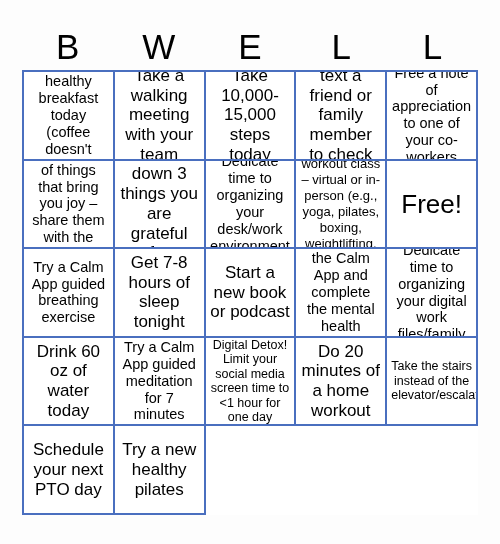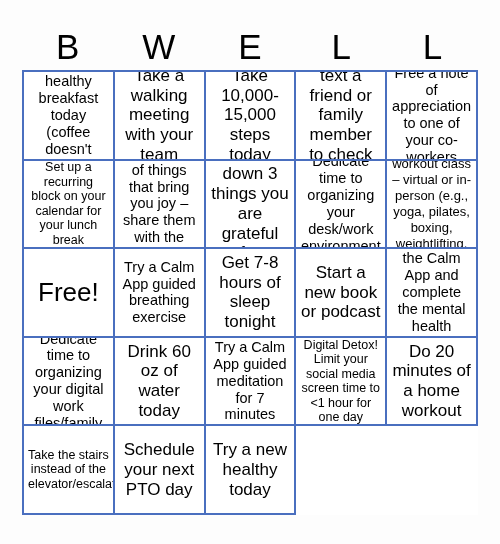--- a/index.html
+++ b/index.html
@@ -98,23 +98,20 @@
       </div>
       <div class="cell sz-lg">
         <span class="cell-text">Take 10,000-15,000 steps today</span>
       </div>
       <div class="cell sz-lg">
         <span class="cell-text">Call or text a friend or family member to check in</span>
       </div>
       <div class="cell sz-md">
         <span class="cell-text">Free a note of appreciation to one of your co-workers</span>
       </div>
-      <div class="cell sz-sm">
-        <span class="cell-text">Set up a recurring block on your calendar for your lunch break</span>
-      </div>
       <div class="cell sz-md">
         <span class="cell-text">Take photos of things that bring you joy – share them with the team!</span>
       </div>
       <div class="cell sz-lg">
         <span class="cell-text">Write down 3 things you are grateful for</span>
       </div>
       <div class="cell sz-md">
         <span class="cell-text">Dedicate time to organizing your desk/work environment</span>
       </div>
       <div class="cell sz-xs">
@@ -150,17 +147,17 @@
       <div class="cell sz-lg">
         <span class="cell-text">Do 20 minutes of a home workout</span>
       </div>
       <div class="cell sz-sm">
         <span class="cell-text">Take the stairs instead of the elevator/escalator</span>
       </div>
       <div class="cell sz-lg">
         <span class="cell-text">Schedule your next PTO day</span>
       </div>
       <div class="cell sz-lg">
-        <span class="cell-text">Try a new healthy today</span>
+        <span class="cell-text">Try a new healthy pilates</span>
       </div>
     </div>
 
 </div>
 
 </body></html>

